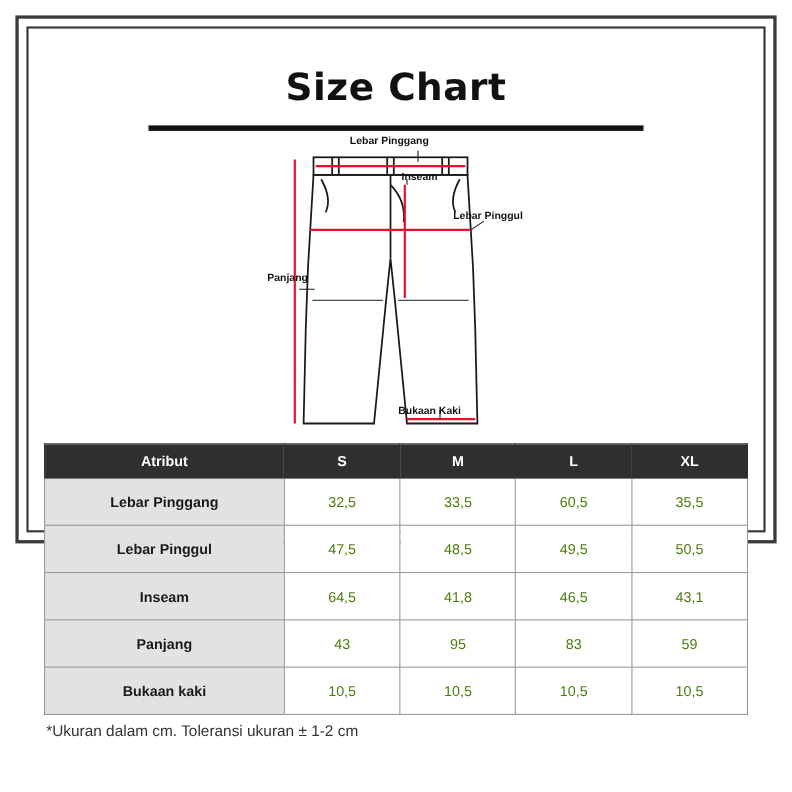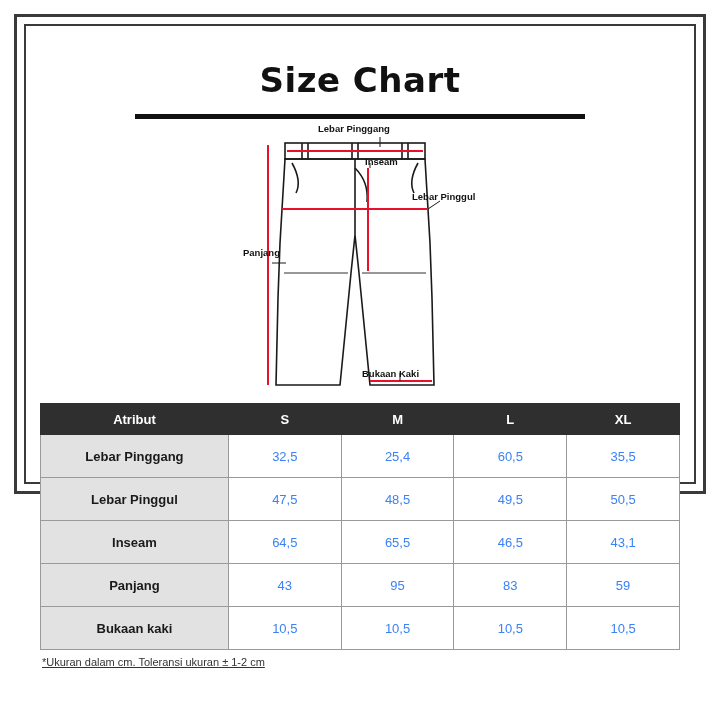--- a/index.html
+++ b/index.html
@@ -95,46 +95,45 @@
     width: 100%;
     border-collapse: collapse;
     table-layout: fixed;
     font-size: 13px;
   }
   table.size-table th,
   table.size-table td {
     border: 1px solid #9a9a9a;
     text-align: center;
     height: 42px;
-    padding: 0 4px;
+    padding: 0 19px;
     font-weight: normal;
   }
   table.size-table thead th {
     background: #2f2f2f;
     color: #ffffff;
     font-weight: bold;
     font-size: 13px;
     height: 30px;
     border: 1px solid #2f2f2f;
   }
   table.size-table tbody td.attr {
     background: #e2e2e2;
     font-weight: bold;
     color: #1a1a1a;
   }
   table.size-table tbody td {
     background: #ffffff;
-    color: #3b82f6;
+    color: #4d7c0f;
   }
   .note {
-    font-size: 11px;
+    font-size: 14px;
     color: #333333;
     margin-top: 6px;
     margin-left: 2px;
-    text-decoration: underline;
   }
 </style>
 </head>
 <body>
 
 <div class="page">
 
   <div class="frame-outer"></div>
   <div class="frame-inner"></div>
 
@@ -204,35 +203,35 @@
           <th>S</th>
           <th>M</th>
           <th>L</th>
           <th>XL</th>
         </tr>
       </thead>
       <tbody>
         <tr>
           <td class="attr">Lebar Pinggang</td>
           <td>32,5</td>
-          <td>25,4</td>
+          <td>33,5</td>
           <td>60,5</td>
           <td>35,5</td>
         </tr>
         <tr>
           <td class="attr">Lebar Pinggul</td>
           <td>47,5</td>
           <td>48,5</td>
           <td>49,5</td>
           <td>50,5</td>
         </tr>
         <tr>
           <td class="attr">Inseam</td>
           <td>64,5</td>
-          <td>65,5</td>
+          <td>41,8</td>
           <td>46,5</td>
           <td>43,1</td>
         </tr>
         <tr>
           <td class="attr">Panjang</td>
           <td>43</td>
           <td>95</td>
           <td>83</td>
           <td>59</td>
         </tr>

